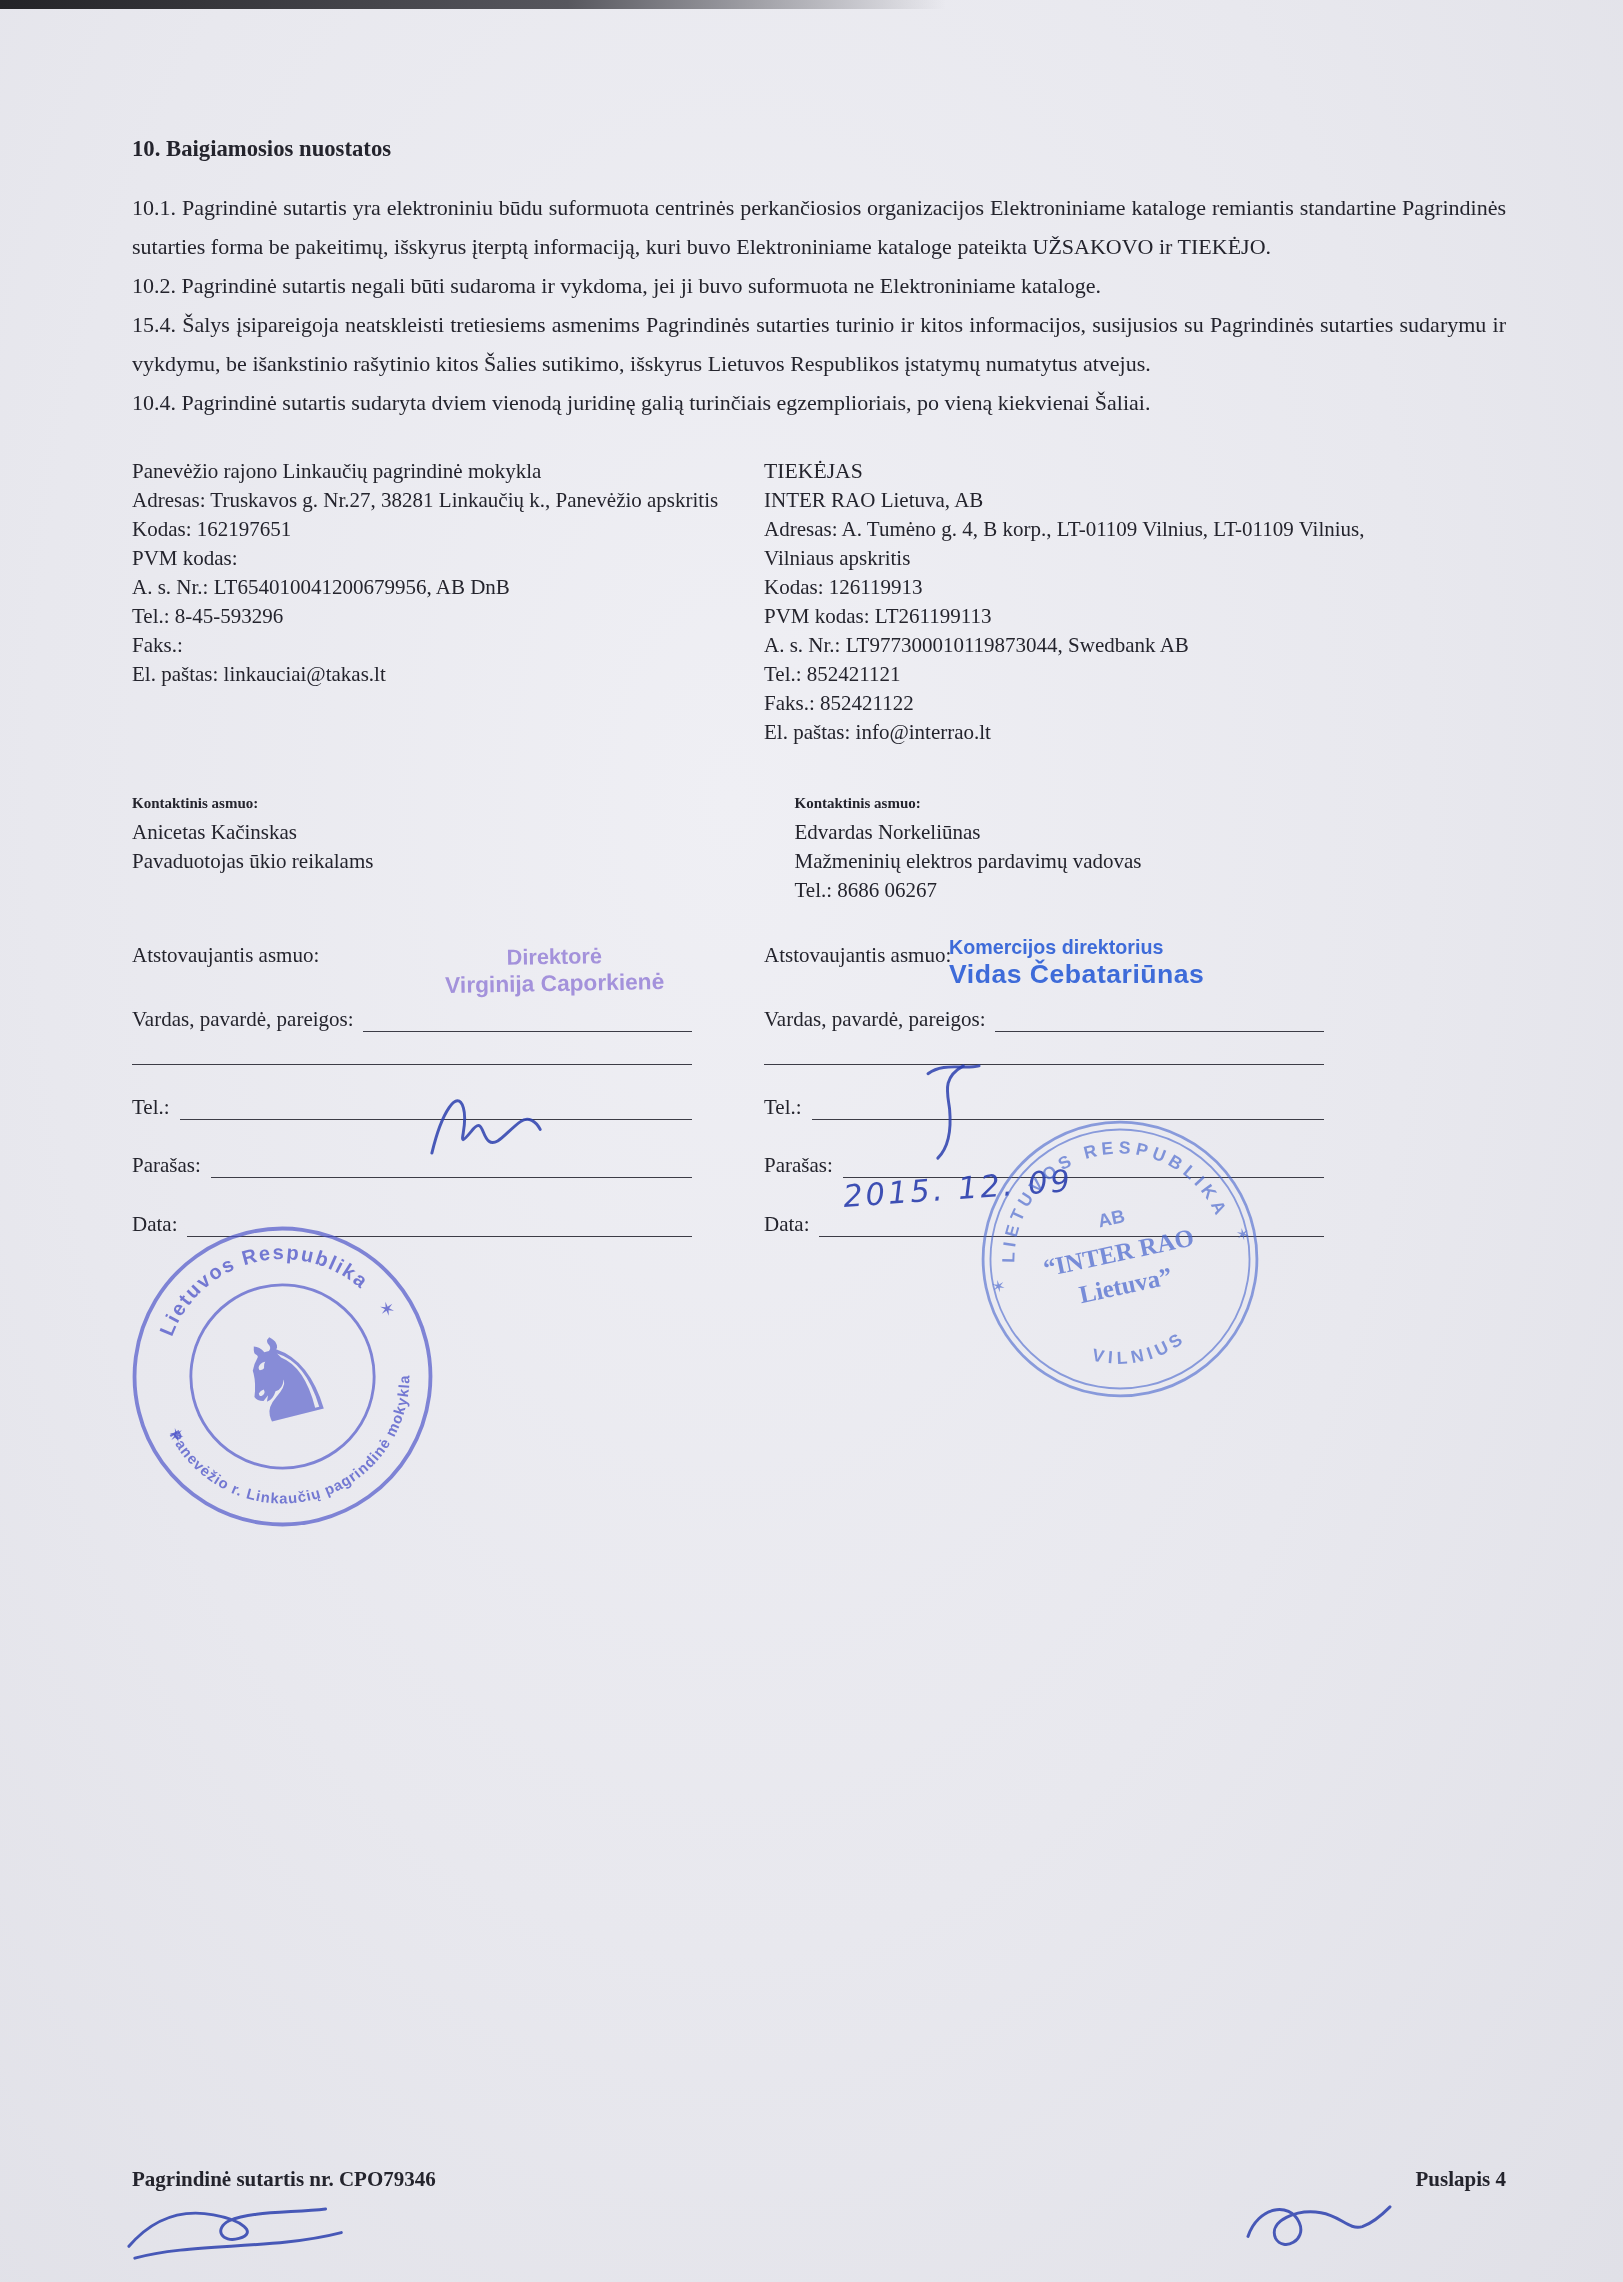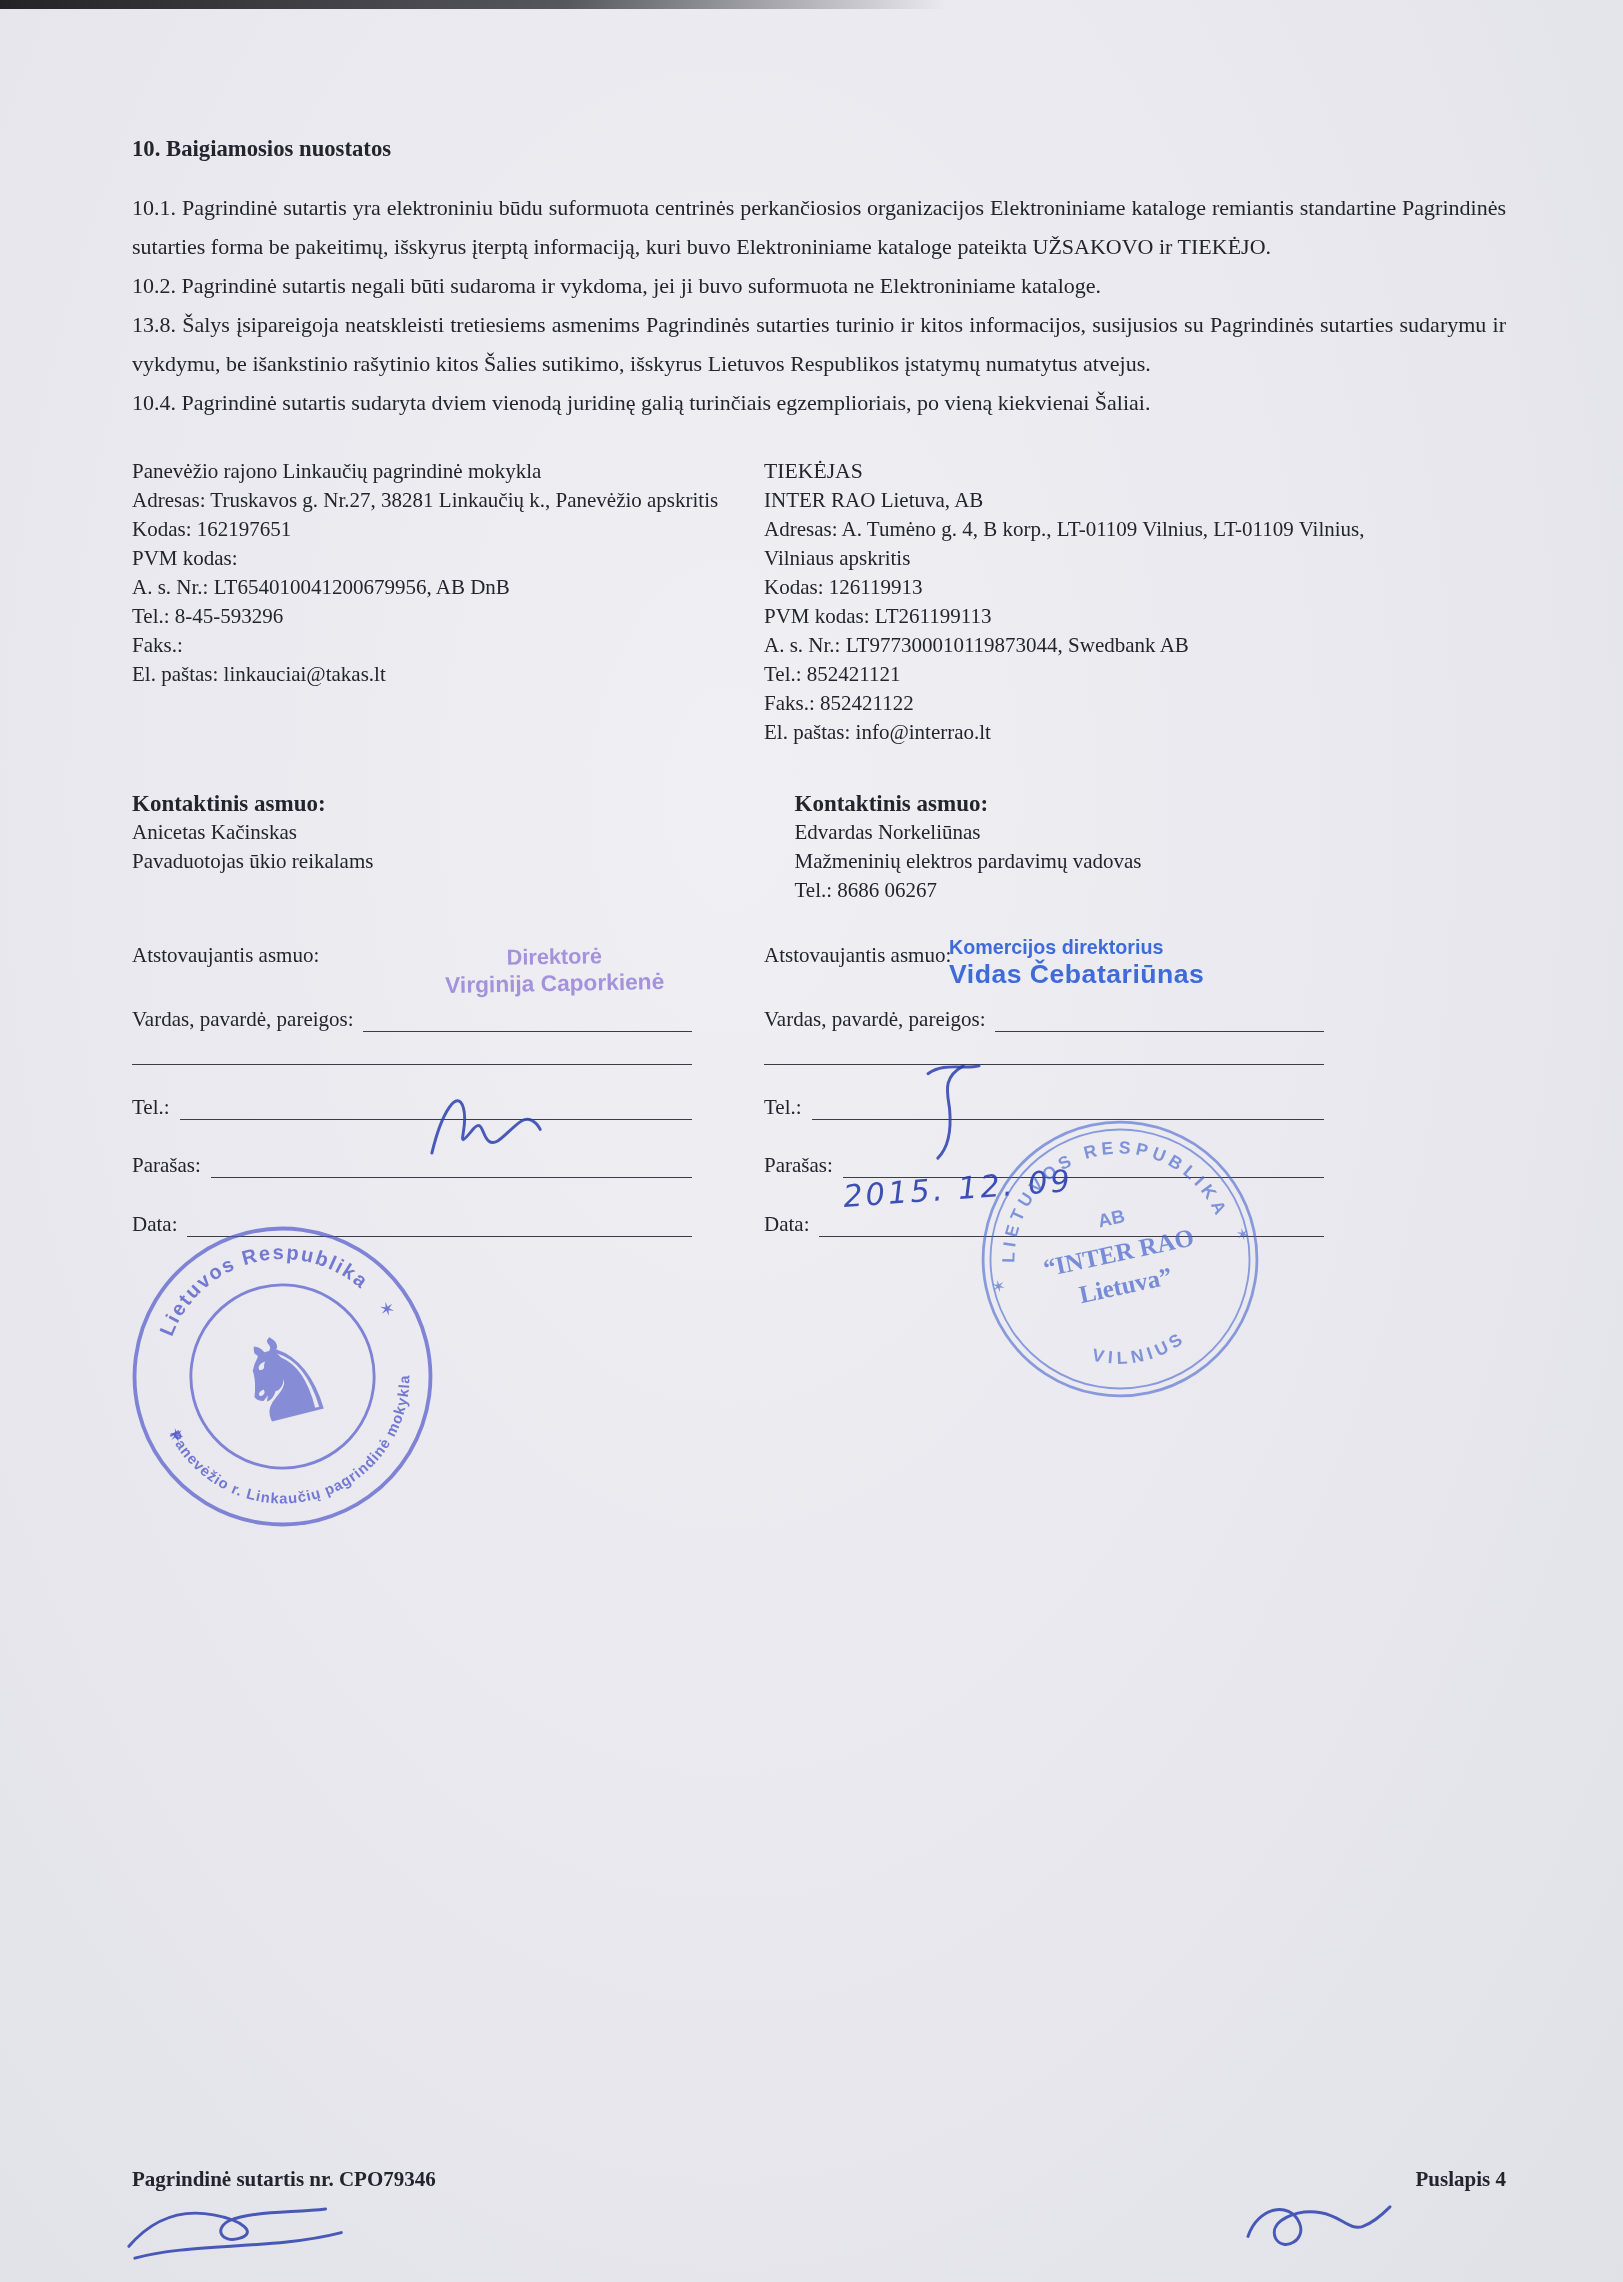--- a/index.html
+++ b/index.html
@@ -23,21 +23,21 @@
   .paragraphs p { margin:0; font-size:22px; line-height:39px; text-align:justify; }
 
   .columns { display:flex; }
   .parties { margin-top:35px; }
   .col-left { width:632px; flex:0 0 632px; }
   .col-right { flex:1; }
   .party-heading { font-size:21.7px; line-height:29.6px; }
   .party-line, .contact-line { font-size:21px; line-height:29px; }
   .contacts { margin-top:42px; }
   .contacts .col-right { padding-left:30.5px; }
-  .contact-heading { font-size:23px; line-height:29px; font-weight:bold; }
+  .contact-heading { font-size:15px; line-height:29px; font-weight:bold; }
 
   .reps { margin-top:37px; }
   .rep-col { position:relative; }
   .rep-rows { width:560px; }
   .rep-label { font-size:21px; line-height:27.6px; }
   .line-row { display:flex; align-items:flex-end; height:33px; font-size:21px; }
   .line-row .lbl { white-space:nowrap; padding-right:9.9px; }
   .line-row .fill { flex:1; border-bottom:1.6px solid #3c3c46; height:100%; }
   .row-vardas { margin-top:29.6px; }
   .rule { border-bottom:1.6px solid #3c3c46; margin-top:31.5px; }
@@ -91,21 +91,21 @@
 <div class="page">
   <div class="scan-edge"></div>
 
   <div class="content">
 
     <h3 class="section-title">10. Baigiamosios nuostatos</h3>
 
     <div class="paragraphs">
       <p>10.1. Pagrindinė sutartis yra elektroniniu būdu suformuota centrinės perkančiosios organizacijos Elektroniniame kataloge remiantis standartine Pagrindinės sutarties forma be pakeitimų, išskyrus įterptą informaciją, kuri buvo Elektroniniame kataloge pateikta UŽSAKOVO ir TIEKĖJO.</p>
       <p>10.2. Pagrindinė sutartis negali būti sudaroma ir vykdoma, jei ji buvo suformuota ne Elektroniniame kataloge.</p>
-      <p>13.8. Šalys įsipareigoja neatskleisti tretiesiems asmenims Pagrindinės sutarties turinio ir kitos informacijos, susijusios su Pagrindinės sutarties sudarymu ir vykdymu, be išankstinio rašytinio kitos Šalies sutikimo, išskyrus Lietuvos Respublikos įstatymų numatytus atvejus.</p>
+      <p>15.4. Šalys įsipareigoja neatskleisti tretiesiems asmenims Pagrindinės sutarties turinio ir kitos informacijos, susijusios su Pagrindinės sutarties sudarymu ir vykdymu, be išankstinio rašytinio kitos Šalies sutikimo, išskyrus Lietuvos Respublikos įstatymų numatytus atvejus.</p>
       <p>10.4. Pagrindinė sutartis sudaryta dviem vienodą juridinę galią turinčiais egzemplioriais, po vieną kiekvienai Šaliai.</p>
     </div>
 
     <div class="columns parties">
       <div class="col-left">
         <div class="party-line">Panevėžio rajono Linkaučių pagrindinė mokykla</div>
         <div class="party-line">Adresas: Truskavos g. Nr.27, 38281 Linkaučių k., Panevėžio apskritis</div>
         <div class="party-line">Kodas: 162197651</div>
         <div class="party-line">PVM kodas:</div>
         <div class="party-line">A. s. Nr.: LT654010041200679956, AB DnB</div>

